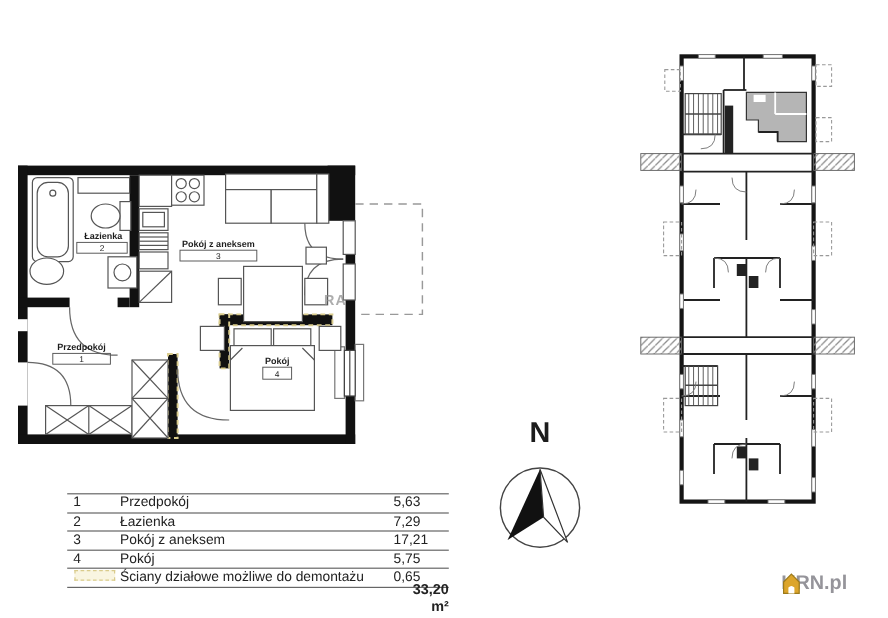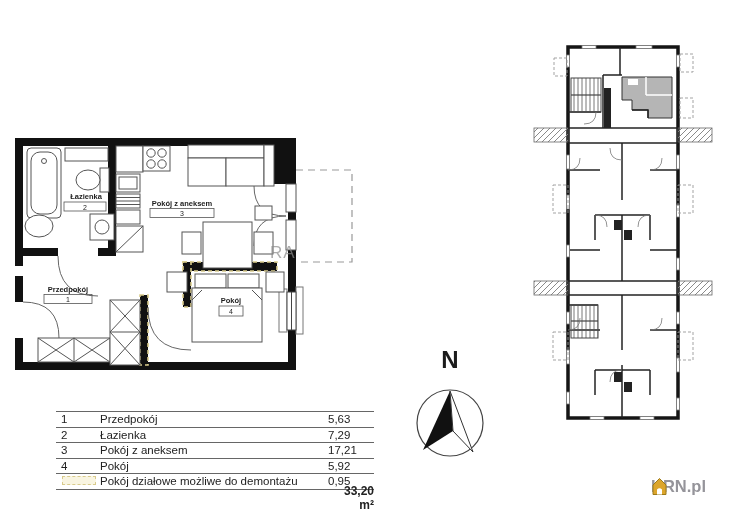--- a/index.html
+++ b/index.html
@@ -18,21 +18,21 @@
   .lg-row.lg-last{border-bottom:1px solid #666;}
   .lg-no{width:44px;padding-left:5px;box-sizing:border-box;}
   .lg-name{flex:1;}
   .lg-area{width:46px;}
   .lg-total-row{display:flex;height:16px;align-items:center;}
   .lg-total{margin-left:272px;font-size:12px;font-weight:bold;text-align:right;}
   .lg-swatch{display:inline-block;width:34px;height:9px;margin-left:1px;
              background:#f9f5e1;border:1.5px dashed #d9cb8c;box-sizing:border-box;}
 
   
-  .watermark{position:absolute;left:270px;top:243px;font-size:17px;font-weight:normal;
+  .watermark{position:absolute;left:270px;top:243px;font-size:12px;font-weight:bold;
              color:#8b8b8b;opacity:.7;letter-spacing:1px;}
 
   
   .logo{position:absolute;left:651px;top:477px;display:flex;align-items:center;gap:3px;}
   .logo-text{font-size:16.5px;font-weight:bold;color:#95949a;}
 </style>
 </head>
 <body>
 
 <div class="canvas">
@@ -308,26 +308,26 @@
       <span class="lg-area">7,29</span>
     </div>
     <div class="lg-row">
       <span class="lg-no">3</span>
       <span class="lg-name">Pokój z aneksem</span>
       <span class="lg-area">17,21</span>
     </div>
     <div class="lg-row">
       <span class="lg-no">4</span>
       <span class="lg-name">Pokój</span>
-      <span class="lg-area">5,92</span>
+      <span class="lg-area">5,75</span>
     </div>
     <div class="lg-row lg-last">
       <span class="lg-no"><span class="lg-swatch"></span></span>
-      <span class="lg-name">Pokój działowe możliwe do demontażu</span>
-      <span class="lg-area">0,95</span>
+      <span class="lg-name">Ściany działowe możliwe do demontażu</span>
+      <span class="lg-area">0,65</span>
     </div>
     <div class="lg-total-row">
       <span class="lg-total">33,20 m²</span>
     </div>
   </div>
 
   <div class="logo">
     <svg width="17" height="19" viewBox="0 0 17 19">
       <path d="M2,8 L8.5,1.5 L15,8 L15,17.5 L2,17.5 Z" fill="#dca52b" stroke="#9c7a1a" stroke-width="1"></path>
       <path d="M6,17.5 L6,12.5 Q8.5,10 11,12.5 L11,17.5 Z" fill="#ffffff"></path>

